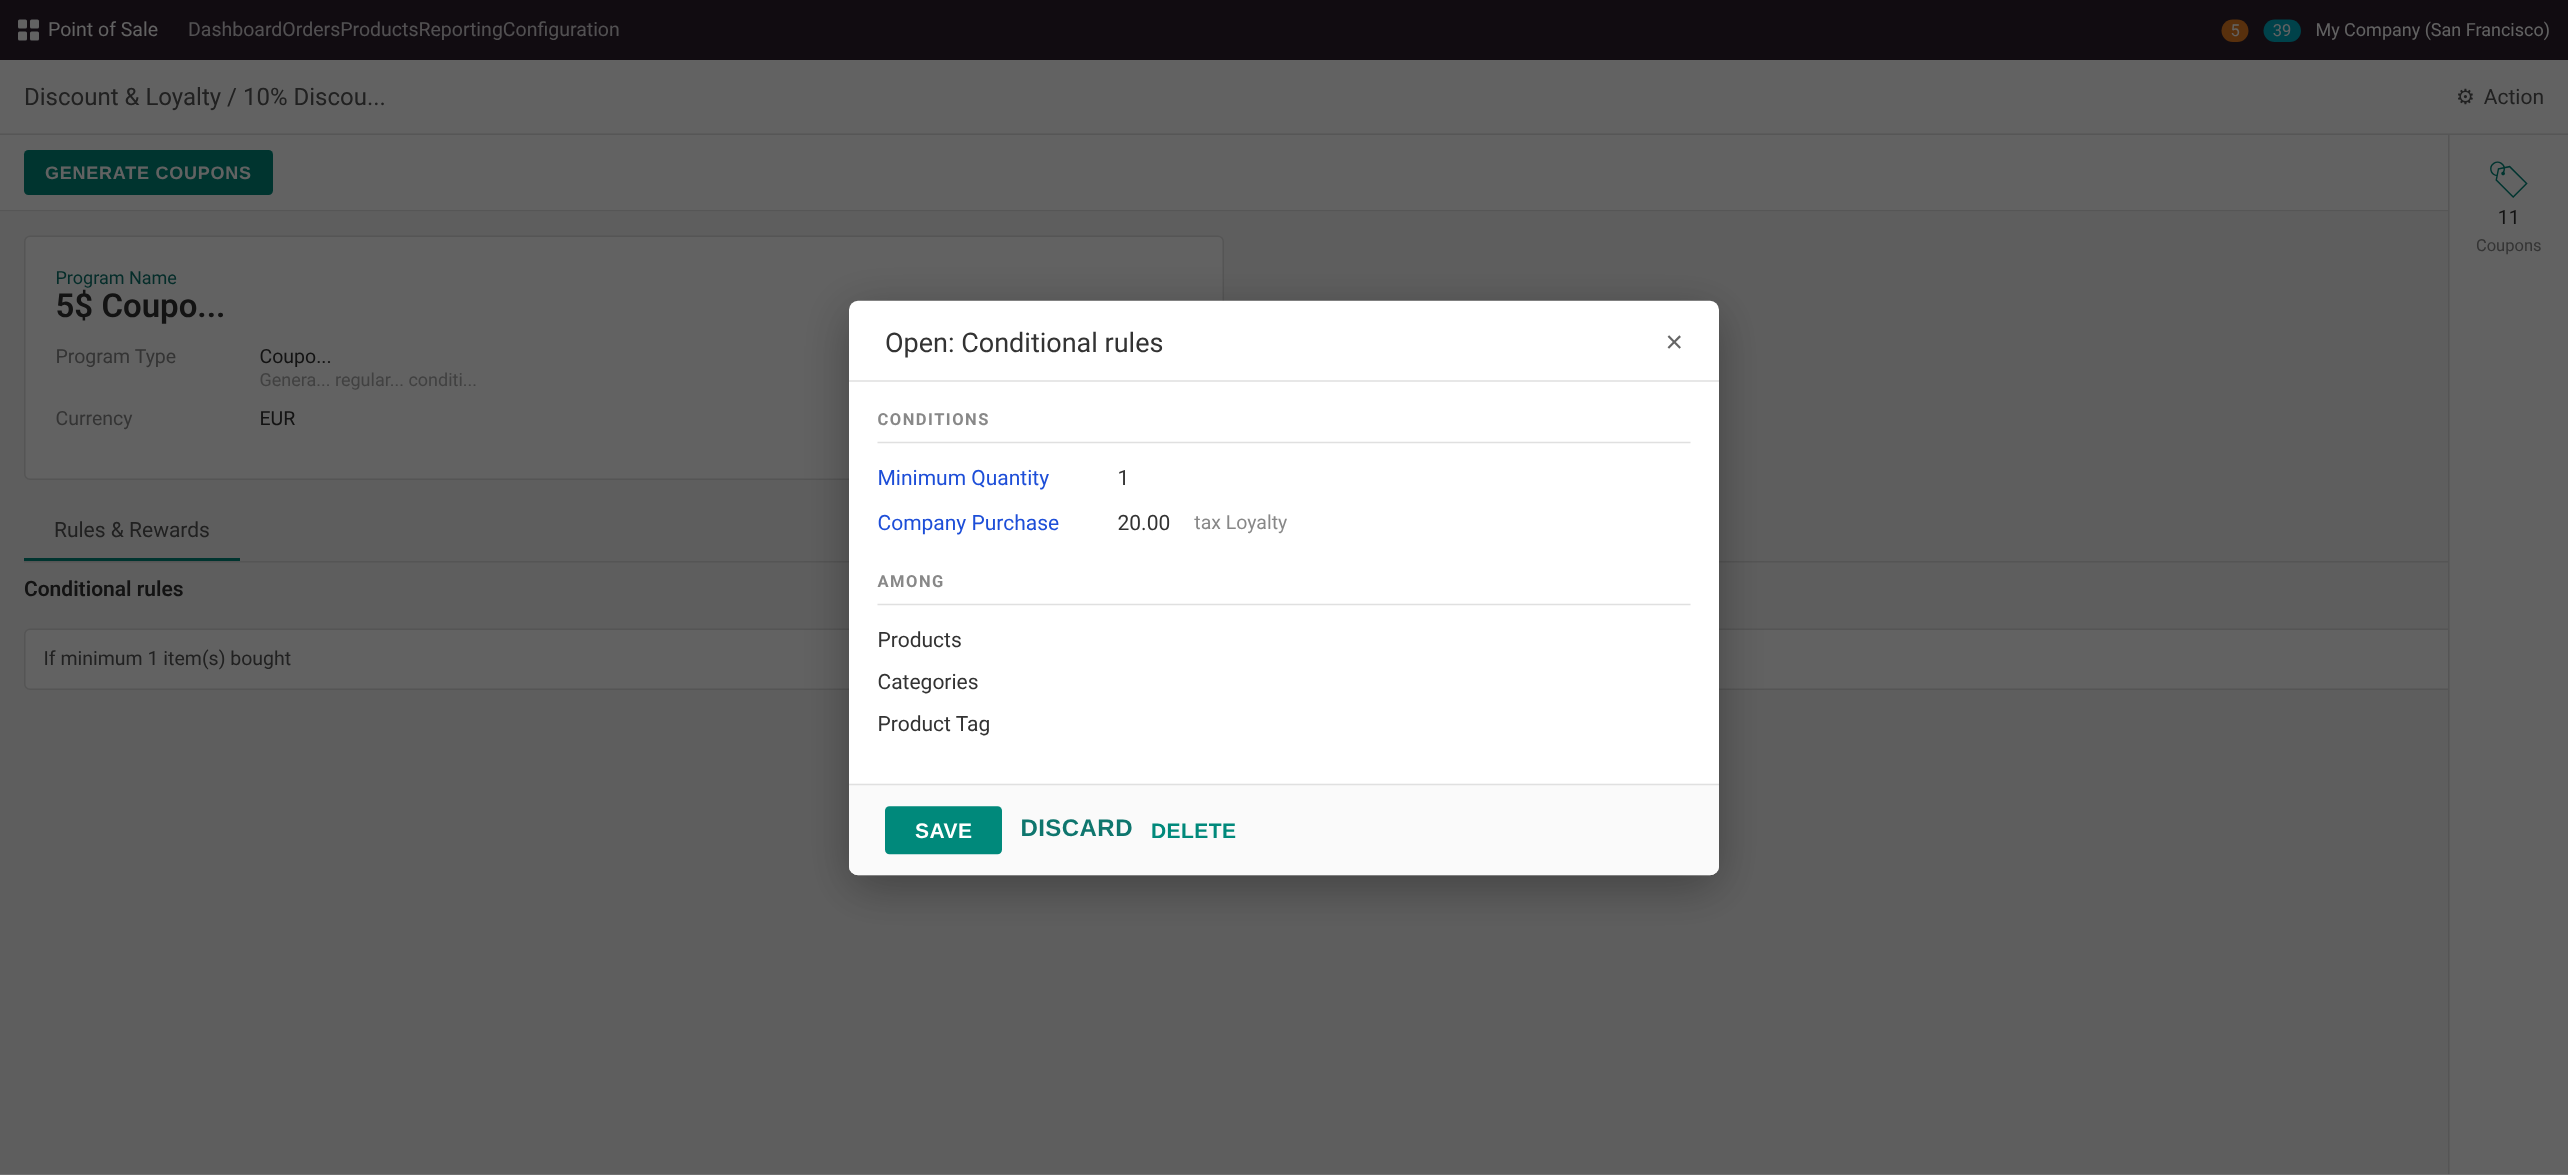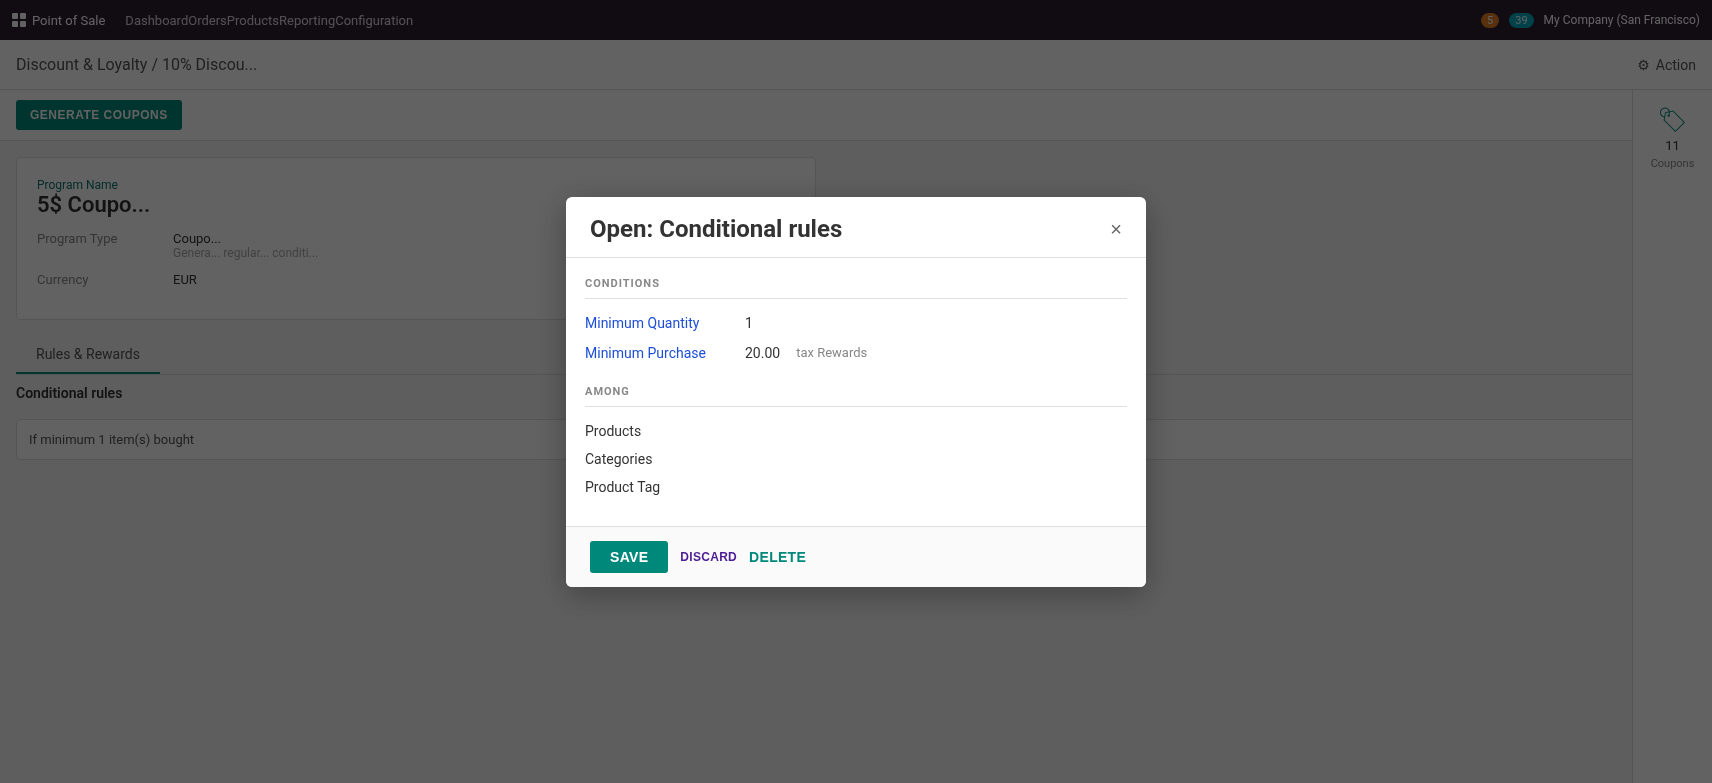--- a/index.html
+++ b/index.html
@@ -52,38 +52,38 @@
     .coupon-icon { color: #00897b; font-size: 24px; }
     .coupon-count { font-size: 13px; color: #333; }
     .coupon-label { font-size: 11px; color: #888; }
 
     
     .overlay { position: fixed; top: 0; left: 0; width: 100%; height: 100%; background: rgba(0,0,0,0.45); z-index: 100; }
 
     
     .modal { position: fixed; top: 50%; left: 50%; transform: translate(-50%, -50%); background: #fff; border-radius: 6px; z-index: 200; width: 580px; box-shadow: 0 8px 32px rgba(0,0,0,0.3); overflow: hidden; }
     .modal-header { display: flex; align-items: center; justify-content: space-between; padding: 18px 24px 14px; border-bottom: 1px solid #e0e0e0; }
-    .modal-title { font-size: 24px; color: #333; font-weight: 700; }
+    .modal-title { font-size: 18px; color: #333; font-weight: 400; }
     .modal-close { background: none; border: none; font-size: 20px; color: #666; cursor: pointer; line-height: 1; }
 
     .modal-body { padding: 19px; }
 
     .section-header { font-size: 11px; font-weight: 700; letter-spacing: 1px; color: #888; text-transform: uppercase; padding-bottom: 8px; border-bottom: 1px solid #e0e0e0; margin-bottom: 16px; }
 
     .form-row { display: flex; align-items: center; margin-bottom: 14px; }
     .form-label { width: 160px; font-size: 14px; color: #1d4ed8; flex-shrink: 0; }
     .form-value { font-size: 14px; color: #333; }
     .form-subtext { font-size: 13px; color: #888; margin-left: 16px; }
 
     .among-section { margin-top: 24px; }
     .among-field { font-size: 14px; color: #333; margin-bottom: 12px; }
 
     .modal-footer { display: flex; align-items: center; gap: 12px; padding: 14px 24px; border-top: 1px solid #e0e0e0; background: #fafafa; }
     .btn-save { background: #00897b; color: #fff; border: none; padding: 8px 20px; font-size: 14px; font-weight: 700; border-radius: 3px; cursor: pointer; letter-spacing: 0.3px; }
-    .btn-discard { background: none; border: none; color: #4c1d95; font-size: 12px; font-weight: 600; cursor: pointer; letter-spacing: 0.3px; }
+    .btn-discard { background: none; border: none; color: #0f766e; font-size: 16px; font-weight: 600; cursor: pointer; letter-spacing: 0.3px; }
     .btn-delete { background: none; border: none; color: #00897b; font-size: 14px; font-weight: 600; cursor: pointer; letter-spacing: 0.3px; }
 
     
     .two-col { display: flex; gap: 20px; margin-top: 10px; }
     .col-half { flex: 1; }
     .add-link { color: #00897b; font-size: 13px; font-weight: 600; cursor: pointer; }
   </style>
 </head>
 <body>
 
@@ -190,23 +190,23 @@
   <div class="modal-body">
 
     <div class="section-header">CONDITIONS</div>
 
     <div class="form-row">
       <span class="form-label">Minimum Quantity</span>
       <span class="form-value">1</span>
     </div>
 
     <div class="form-row">
-      <span class="form-label">Minimum Purchase</span>
+      <span class="form-label">Company Purchase</span>
       <span class="form-value">20.00</span>
-      <span class="form-subtext">tax Rewards</span>
+      <span class="form-subtext">tax Loyalty</span>
     </div>
 
     <div class="among-section">
       <div class="section-header">AMONG</div>
 
       <div class="among-field">Products</div>
       <div class="among-field">Categories</div>
       <div class="among-field">Product Tag</div>
     </div>
   </div>

